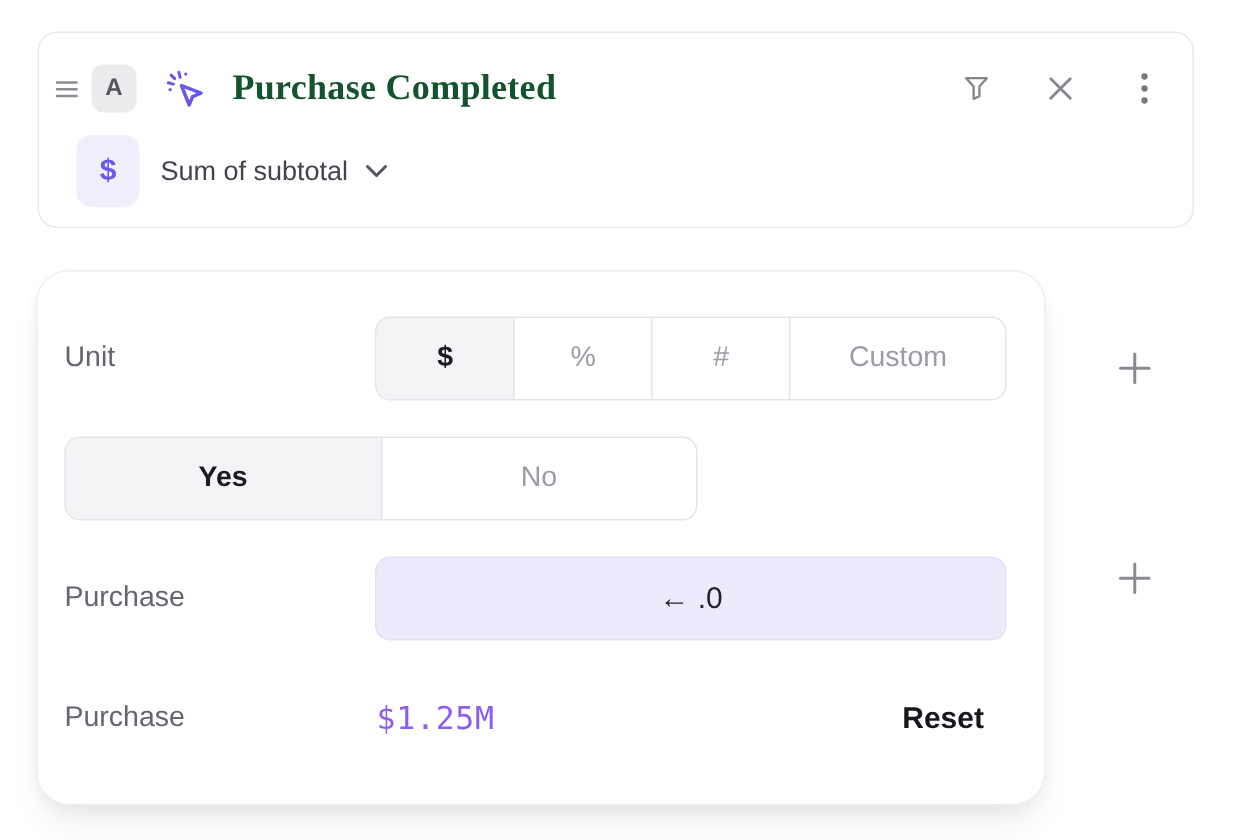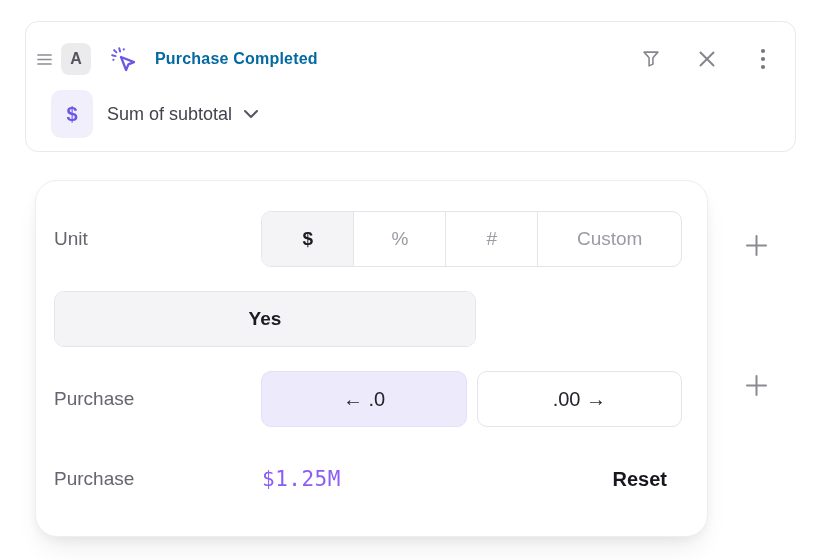--- a/index.html
+++ b/index.html
@@ -17,36 +17,36 @@
     background:#fff; border:1.5px solid #e8e8ed; border-radius:13px;
   }
   .card-row1 { display:flex; align-items:center; height:44px; margin:15px 20px 0 8px; }
   .handle-btn { width:20px; height:24px; display:flex; align-items:center; justify-content:center; margin-right:7px; cursor:grab; }
   .a-badge {
     width:30px; height:32px; background:#ebebee; border-radius:8px;
     display:flex; align-items:center; justify-content:center;
     font-size:16px; font-weight:700; color:#54545e; margin-right:17px;
   }
   .event-icon-box { width:30px; height:30px; display:flex; align-items:center; justify-content:center; margin-right:17px; }
-  .card-title { font-size:16px; font-weight:600; color:#0369a1; letter-spacing:.2px; }
+  .card-title { font-size:24px; font-weight:600; color:#14532d; letter-spacing:.2px;font-family:Liberation Serif, serif; }
   .card-actions { margin-left:auto; display:flex; align-items:center; gap:32px; }
   .icon-btn { width:24px; height:24px; display:flex; align-items:center; justify-content:center; cursor:pointer; }
 
   .card-row2 { display:flex; align-items:center; height:48px; margin:9px 20px 0 25px; cursor:pointer; }
   .dollar-badge {
     width:42px; height:48px; border-radius:10px; background:#f1effc;
     color:#6a58e8; font-size:20px; font-weight:700;
     display:flex; align-items:center; justify-content:center;
   }
   .metric-label { margin-left:14px; font-size:18px; color:#43434d;text-align:center; }
   .metric-chevron { margin-left:11px; display:flex; align-items:center; }
 
   
   .format-panel {
-    position:absolute; left:35px; top:180px; width:673px; height:357px;
+    position:absolute; left:24px; top:180px; width:673px; height:357px;
     background:#fff; border:1px solid #eeeef2; border-radius:22px;
     box-shadow:0 16px 28px -8px rgba(0,0,0,.09), 0 4px 10px rgba(0,0,0,.04);
     padding:30px 25px 0 18px;
   }
   .p-row { display:flex; align-items:center; height:56px; margin-bottom:24px; }
   .p-row:last-child { margin-bottom:0; }
   .p-label { width:208px; font-size:19px; color:#65656f; }
 
   .segmented {
     display:flex; width:422px; height:56px;
@@ -161,28 +161,28 @@
       <div class="segment seg-fixed selected">$</div>
       <div class="segment seg-fixed">%</div>
       <div class="segment seg-fixed">#</div>
       <div class="segment seg-grow">Custom</div>
     </div>
   </div>
 
   <div class="p-row">
     <div class="segmented">
       <div class="segment seg-half selected">Yes</div>
+      <div class="segment seg-half">No</div>
     </div>
   </div>
 
   <div class="p-row">
     <div class="p-label">Purchase</div>
     <div class="decimal-btns">
       <div class="dec-btn selected">← .0</div>
-      <div class="dec-btn unselected">.00 →</div>
     </div>
   </div>
 
   <div class="p-row">
     <div class="p-label">Purchase</div>
     <div class="preview-value">$1.25M</div>
     <div class="reset-btn">Reset</div>
   </div>
 
 </div>

